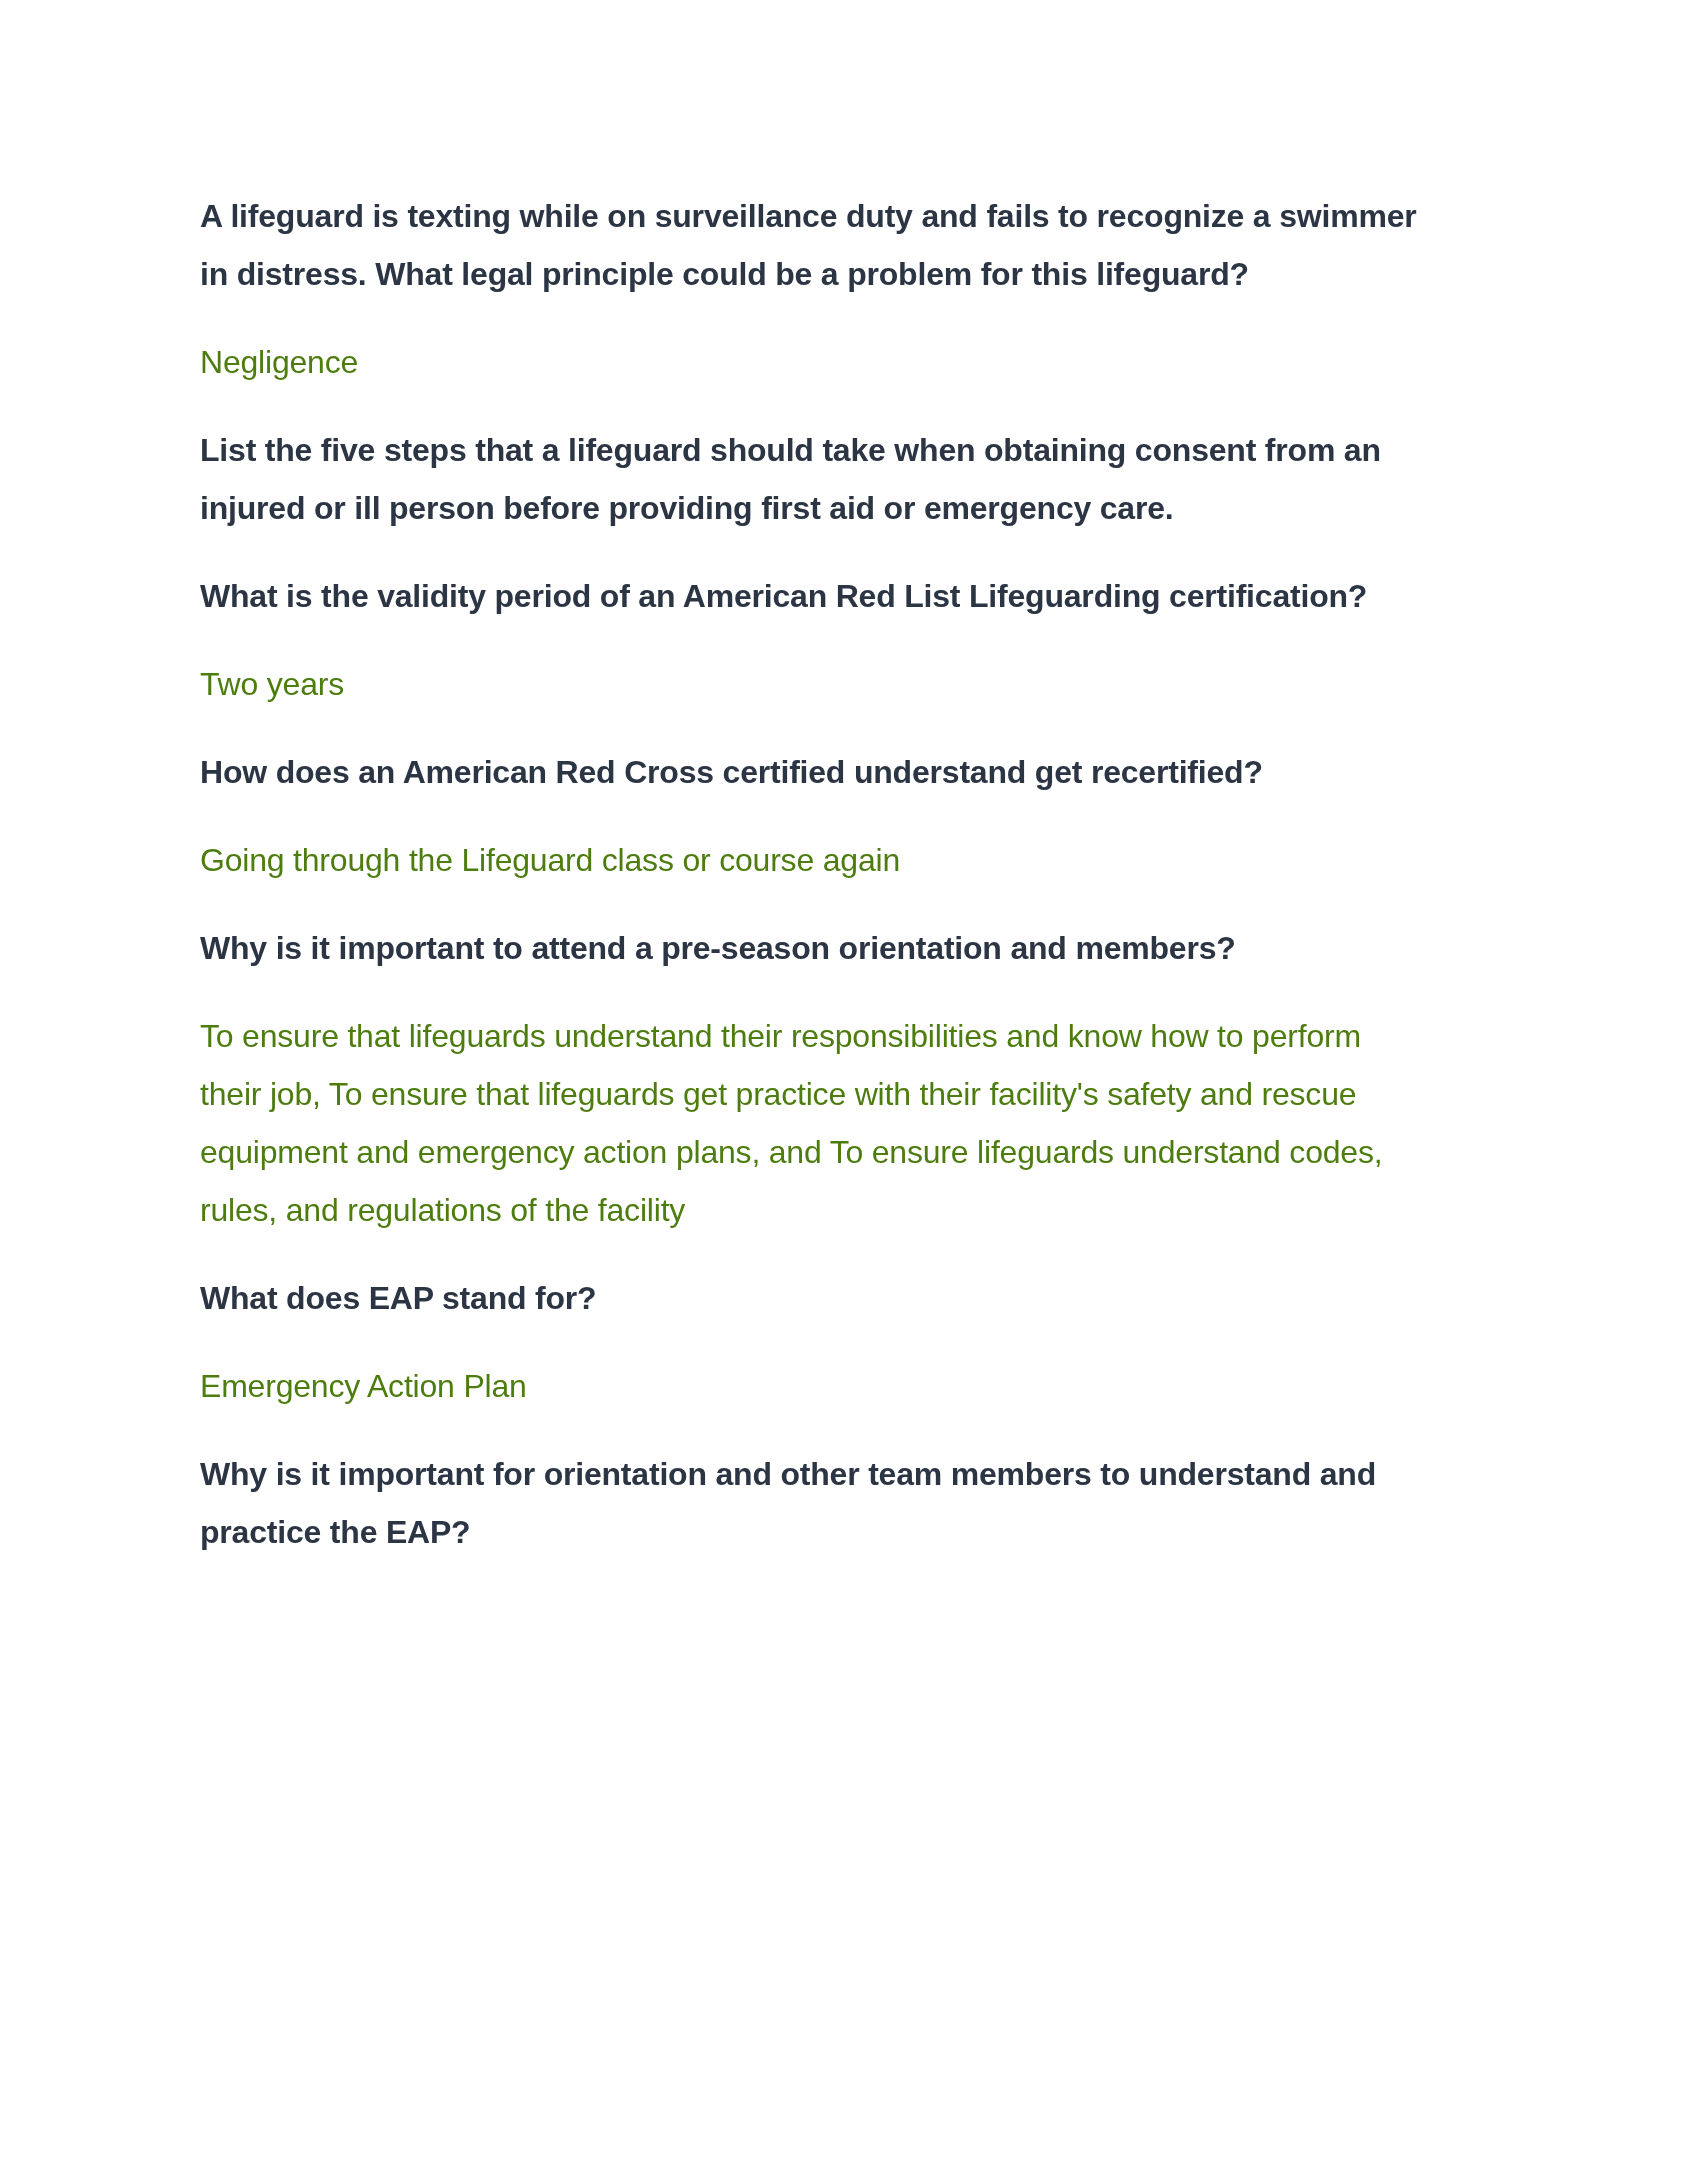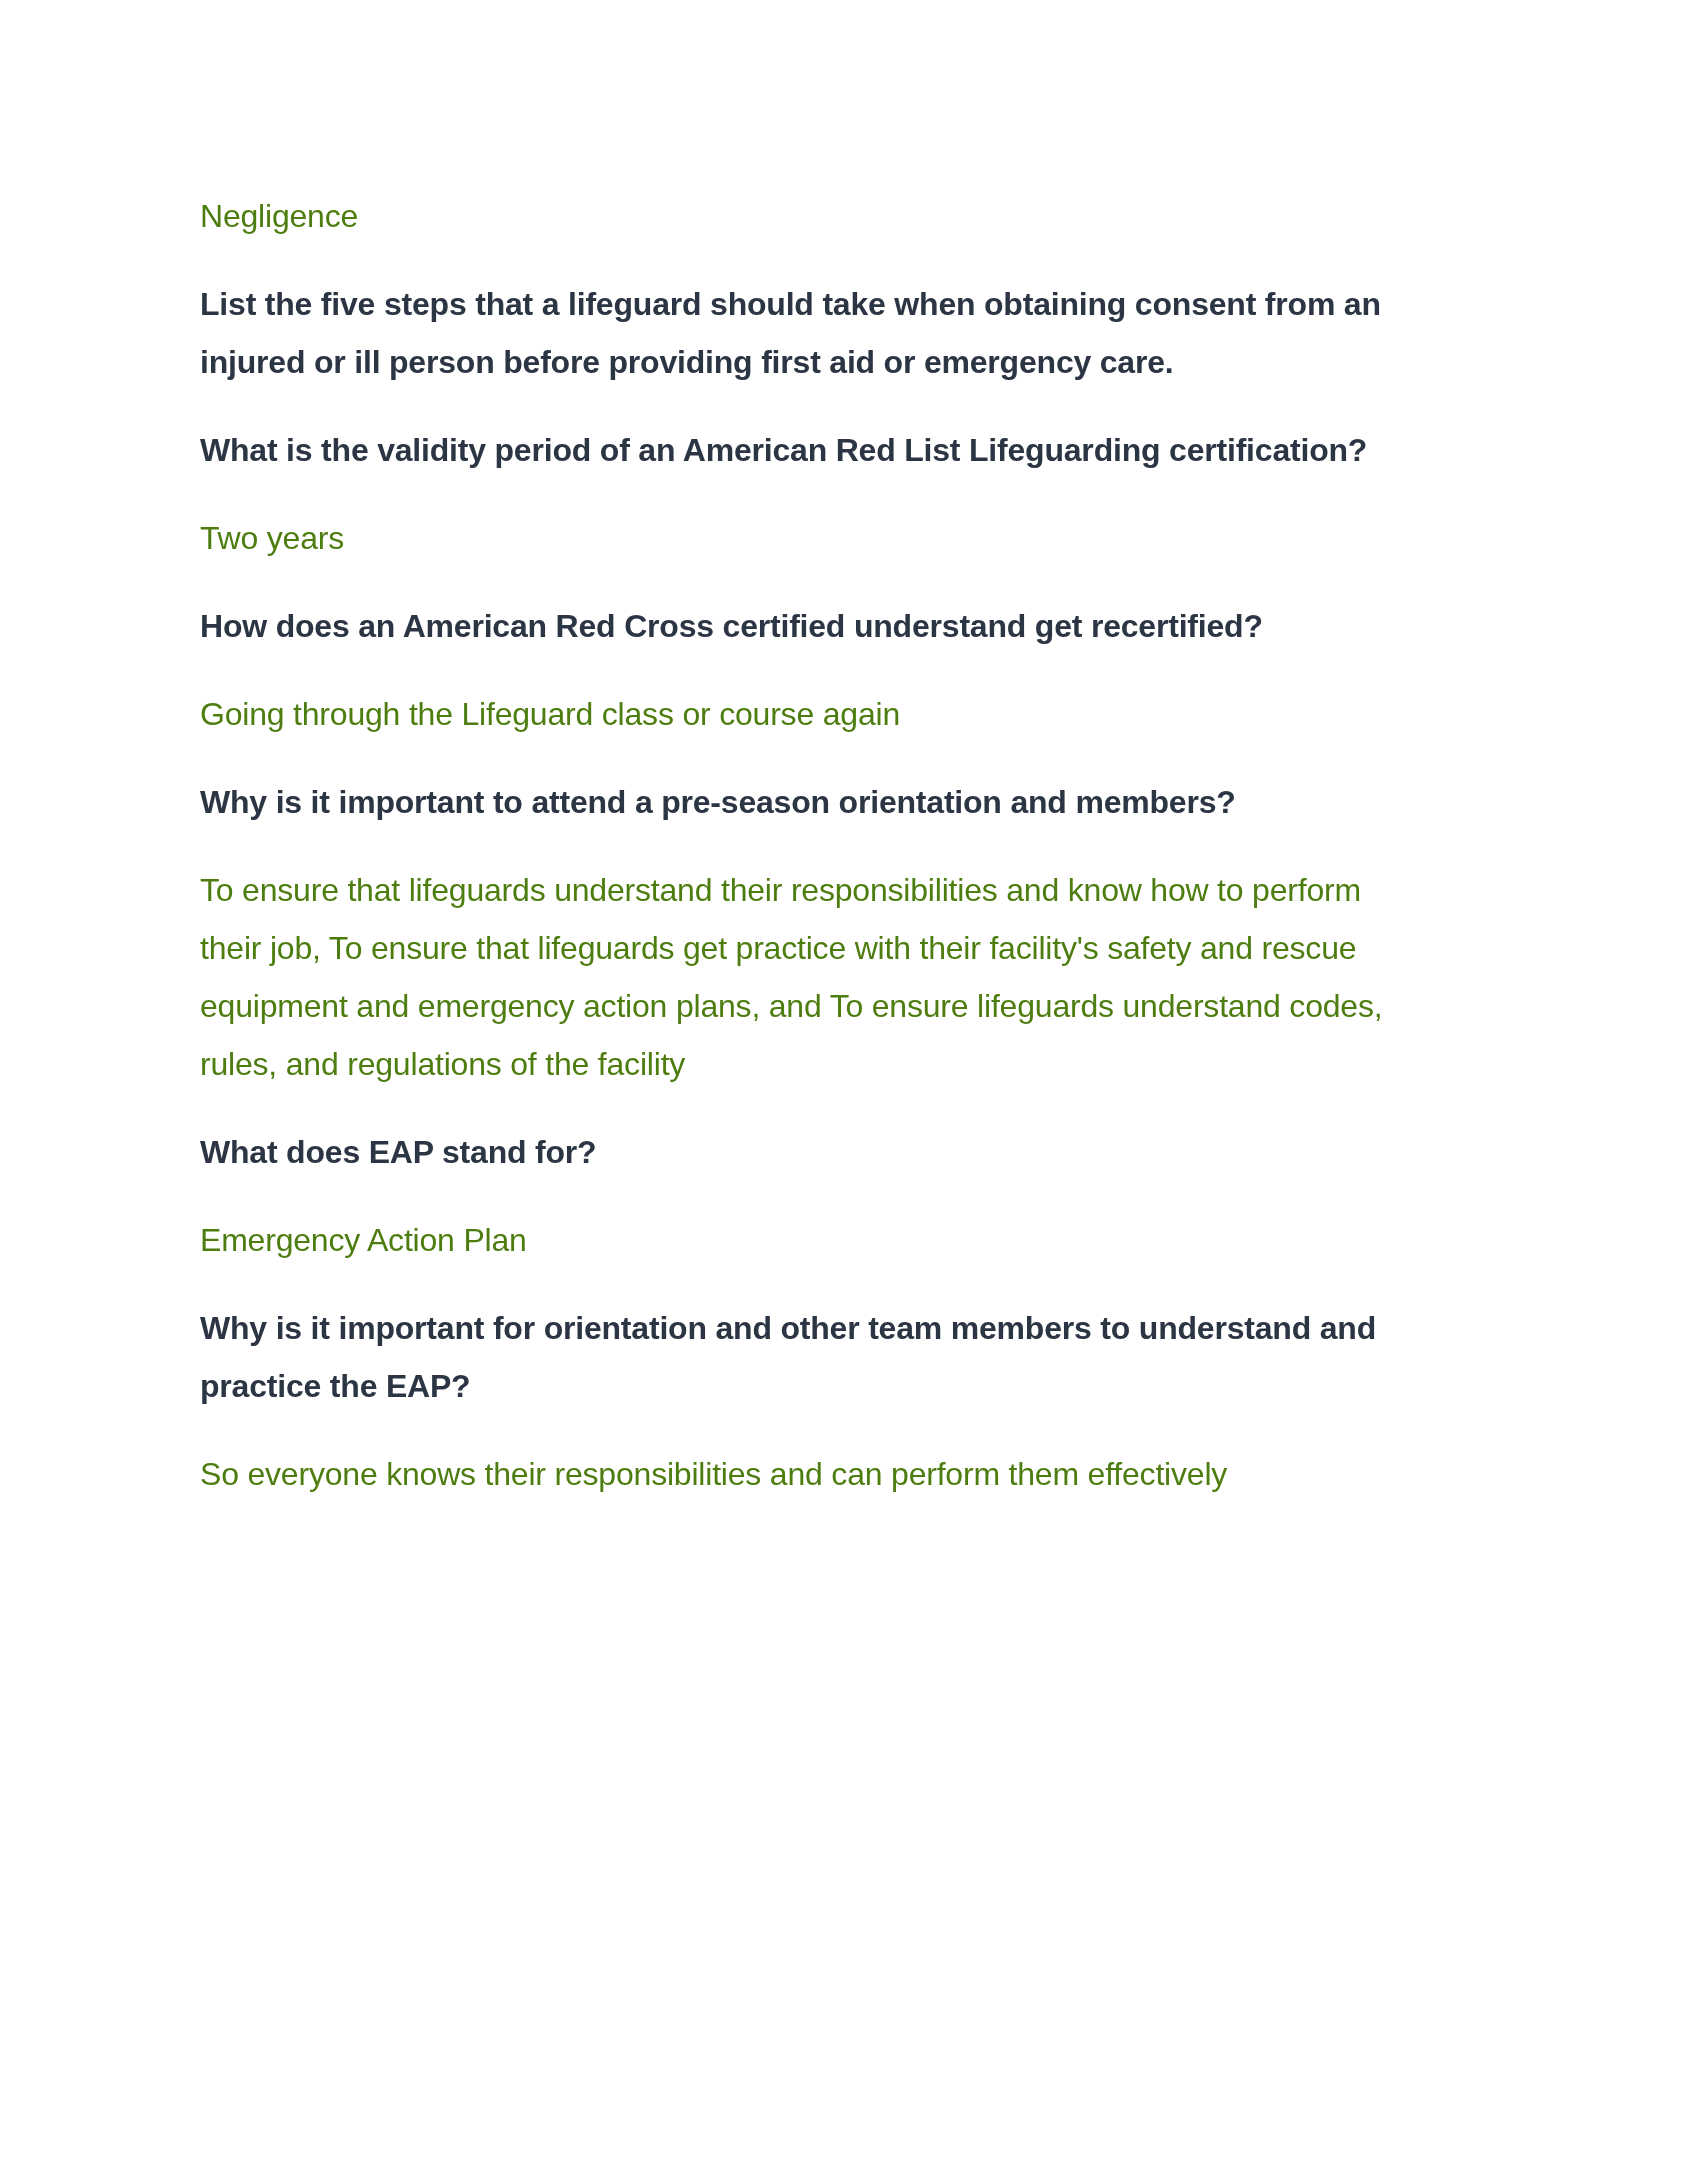--- a/index.html
+++ b/index.html
@@ -36,20 +36,22 @@
       font-weight: normal;
       color: #4d7c0f;
     }
   </style>
 </head>
 <body>
 
 <div class="page">
   <div class="content">
 
+    <p class="question">A lifeguard is texting while on surveillance duty and fails to recognize a swimmer
+in distress. What legal principle could be a problem for this lifeguard?</p>
     <p class="answer">Negligence</p>
 
     <p class="question">List the five steps that a lifeguard should take when obtaining consent from an
 injured or ill person before providing first aid or emergency care.</p>
 
     <p class="question">What is the validity period of an American Red List Lifeguarding certification?</p>
     <p class="answer">Two years</p>
 
     <p class="question">How does an American Red Cross certified understand get recertified?</p>
     <p class="answer">Going through the Lifeguard class or course again</p>
@@ -58,17 +60,16 @@
     <p class="answer">To ensure that lifeguards understand their responsibilities and know how to perform
 their job, To ensure that lifeguards get practice with their facility's safety and rescue
 equipment and emergency action plans, and To ensure lifeguards understand codes,
 rules, and regulations of the facility</p>
 
     <p class="question">What does EAP stand for?</p>
     <p class="answer">Emergency Action Plan</p>
 
     <p class="question">Why is it important for orientation and other team members to understand and
 practice the EAP?</p>
-    <p class="answer">So everyone knows their responsibilities and can perform them effectively</p>
 
   </div>
 </div>
 
 
 </body></html>

